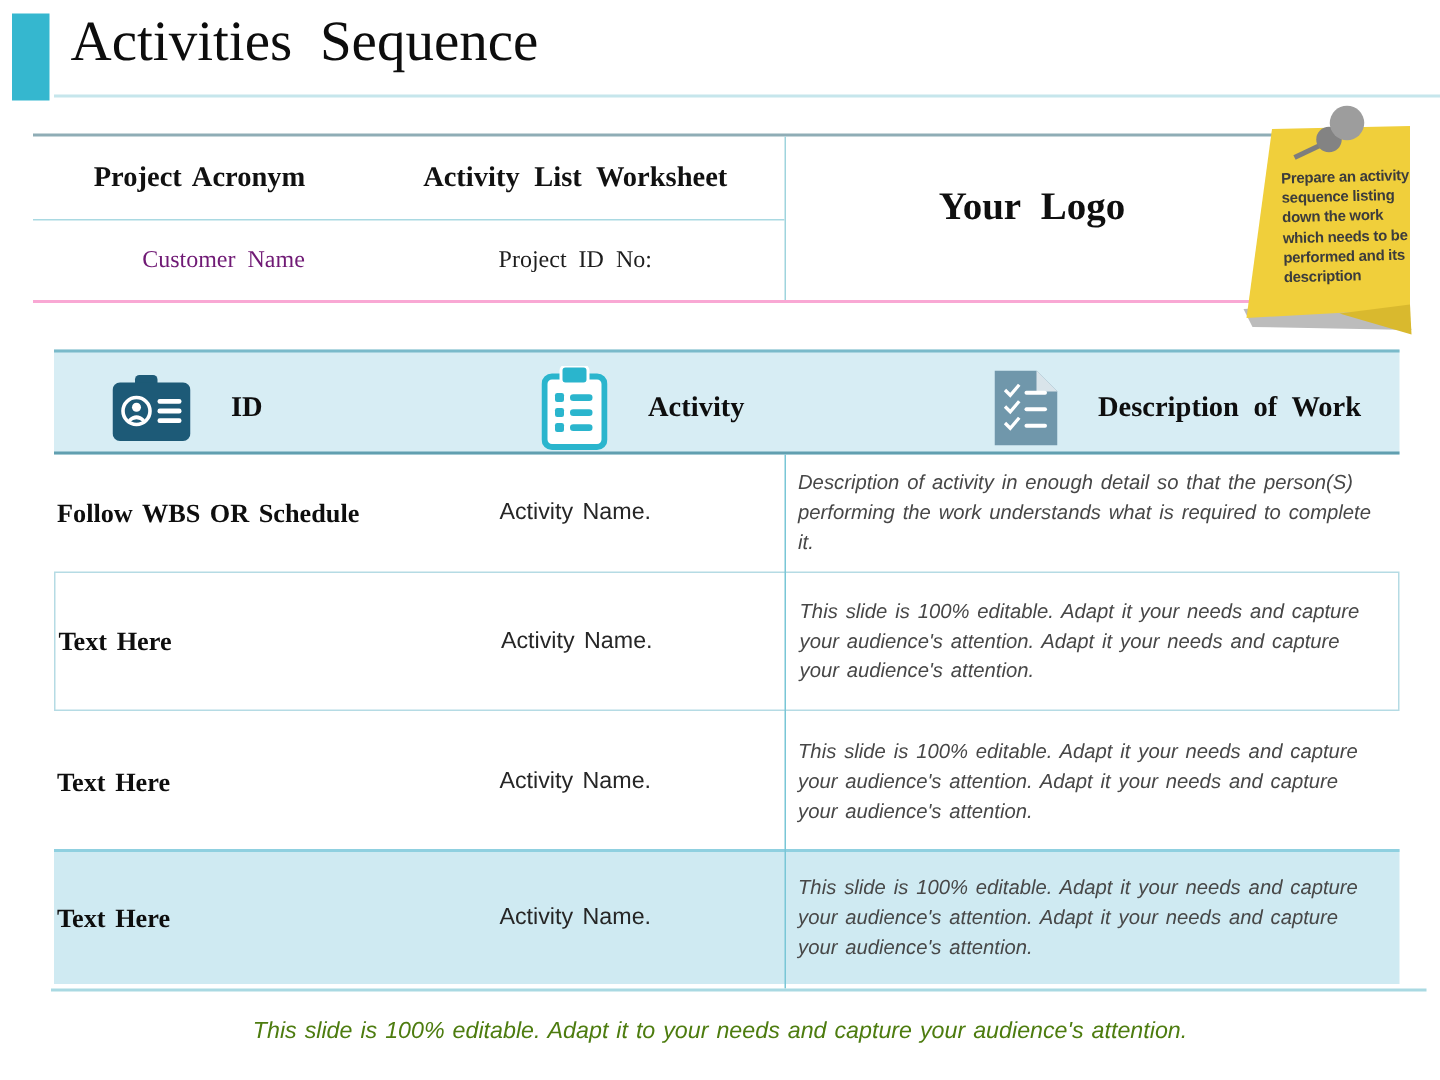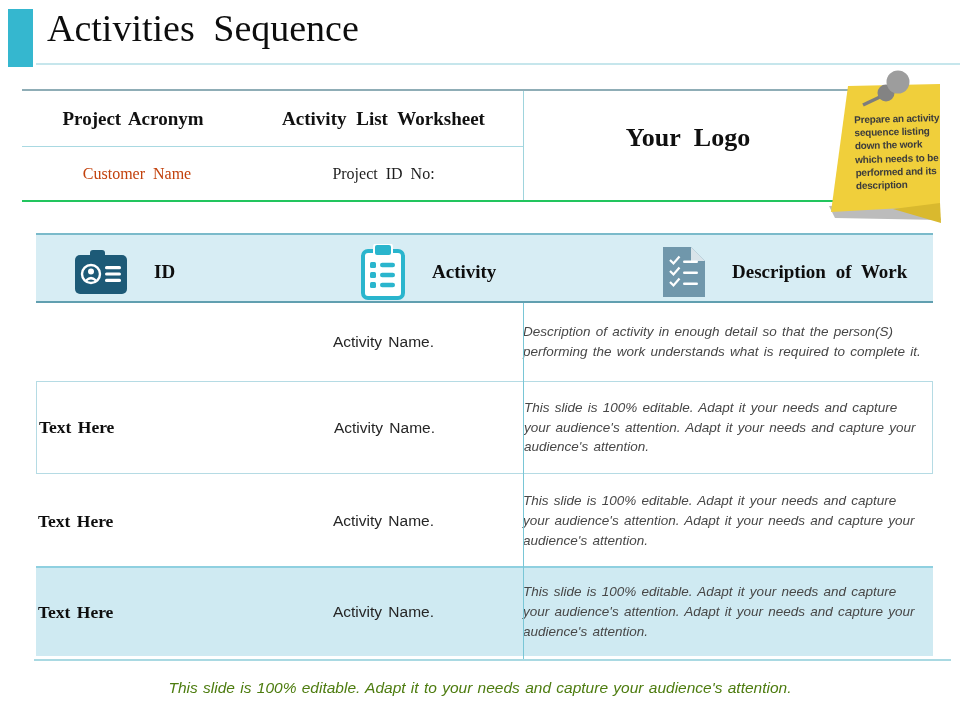--- a/index.html
+++ b/index.html
@@ -9,27 +9,27 @@
   }
   .serif{font-family:"Liberation Serif","DejaVu Serif",serif;}
 
   
   .accent-bar{position:absolute;left:8px;top:9px;width:25px;height:58px;background:#35b7cf;}
   .slide-title{position:absolute;left:47px;top:6px;font-size:38px;color:#0d0d0d;word-spacing:9px;}
   .title-underline{position:absolute;left:36px;top:63px;width:924px;height:2px;background:#c6e6ec;}
 
   
   .info-table{position:absolute;left:22px;top:89px;width:911px;height:113px;
-    border-top:2px solid #8fadb6;border-bottom:2px solid #22c55e;box-sizing:border-box;}
+    border-top:2px solid #8fadb6;border-bottom:2px solid #f9a8d4;box-sizing:border-box;}
   .info-vline{position:absolute;left:501px;top:0;width:1px;height:100%;background:#9fd4dd;}
   .info-hline{position:absolute;left:0;top:55px;width:501px;height:1px;background:#a9d9e2;}
   .info-cell{position:absolute;display:flex;align-items:center;justify-content:center;text-align:center;}
   .ic-h1{left:0;top:0;width:222px;height:55px;font-weight:bold;font-size:19px;word-spacing:3px;color:#111;}
   .ic-h2{left:222px;top:0;width:279px;height:55px;font-weight:bold;font-size:19px;word-spacing:5px;color:#111;}
-  .ic-v1{left:4px;top:56px;width:222px;height:53px;font-size:16px;word-spacing:4px;color:#c2410c;}
+  .ic-v1{left:16px;top:56px;width:222px;height:53px;font-size:16px;word-spacing:4px;color:#701a75;}
   .ic-v2{left:222px;top:56px;width:279px;height:53px;font-size:16px;word-spacing:4px;color:#1d1d1d;}
   .ic-logo{left:501px;top:0;width:410px;height:94px;font-weight:bold;font-size:26px;word-spacing:7px;color:#0f0f0f;padding-right:80px;box-sizing:border-box;}
 
   
   .note-svg{position:absolute;left:795px;top:60px;}
   .note-text{position:absolute;left:855px;top:112px;width:95px;font-size:10px;line-height:1.32;
     font-weight:bold;color:#3c3c3c;letter-spacing:-0.2px;transform:rotate(-1.5deg);}
 
   
   .thead-row{position:absolute;left:36px;top:233px;width:897px;height:70px;background:#d7edf4;
@@ -44,21 +44,21 @@
   .trow-1{top:303px;height:78px;}
   .trow-2{top:381px;height:93px;border:1px solid #b5dbe4;}
   .trow-3{top:476px;height:90px;}
   .trow-4{top:566px;height:90px;background:#cfeaf2;border-top:2px solid #8fd0e0;}
 
   .cell-id{position:absolute;left:2px;top:0;width:238px;height:100%;display:flex;align-items:center;
     font-family:"Liberation Serif","DejaVu Serif",serif;font-weight:bold;font-size:17.5px;color:#0e0e0e;word-spacing:2px;}
   .cell-activity{position:absolute;left:210px;top:0;width:275px;height:100%;display:flex;align-items:center;
     justify-content:center;font-size:15.5px;color:#262626;word-spacing:2px;}
   .cell-desc{position:absolute;left:487px;top:0;width:404px;height:100%;display:flex;align-items:center;
-    padding-right:6px;box-sizing:border-box;font-style:italic;font-size:13.5px;
+    padding-left:9px;padding-right:6px;box-sizing:border-box;font-style:italic;font-size:13.5px;
     color:#474747;line-height:1.48;word-spacing:1.5px;}
 
   .vsep{position:absolute;left:523px;top:303px;width:1px;height:356px;background:#79c6d6;}
   .bottom-line{position:absolute;left:34px;top:659px;width:917px;height:2px;background:#a9d9e2;}
 
   
   .footer{position:absolute;left:0;top:679px;width:960px;text-align:center;font-style:italic;
     font-size:15.5px;color:#4d7c0f;word-spacing:1px;}
 </style>
 </head>
@@ -128,20 +128,21 @@
     <rect x="20" y="13.5" width="15" height="2.6" rx="1.3" fill="#ffffff"></rect>
     <path d="M7 24 l3.5 3.5 l6 -7" stroke="#ffffff" stroke-width="2.2" fill="none"></path>
     <rect x="20" y="24.5" width="15" height="2.6" rx="1.3" fill="#ffffff"></rect>
     <path d="M7 35 l3.5 3.5 l6 -7" stroke="#ffffff" stroke-width="2.2" fill="none"></path>
     <rect x="20" y="35.5" width="15" height="2.6" rx="1.3" fill="#ffffff"></rect>
   </svg>
   <span class="hlabel serif">Description of Work</span>
 </div>
 
 <div class="trow trow-1">
+  <div class="cell-id">Follow WBS OR Schedule</div>
   <div class="cell-activity">Activity Name.</div>
   <div class="cell-desc">Description of activity in enough detail so that the person(S) performing the work understands what is required to complete it.</div>
 </div>
 
 <div class="trow trow-2">
   <div class="cell-id">Text Here</div>
   <div class="cell-activity">Activity Name.</div>
   <div class="cell-desc">This slide is 100% editable. Adapt it your needs and capture your audience's attention. Adapt it your needs and capture your audience's attention.</div>
 </div>
 

